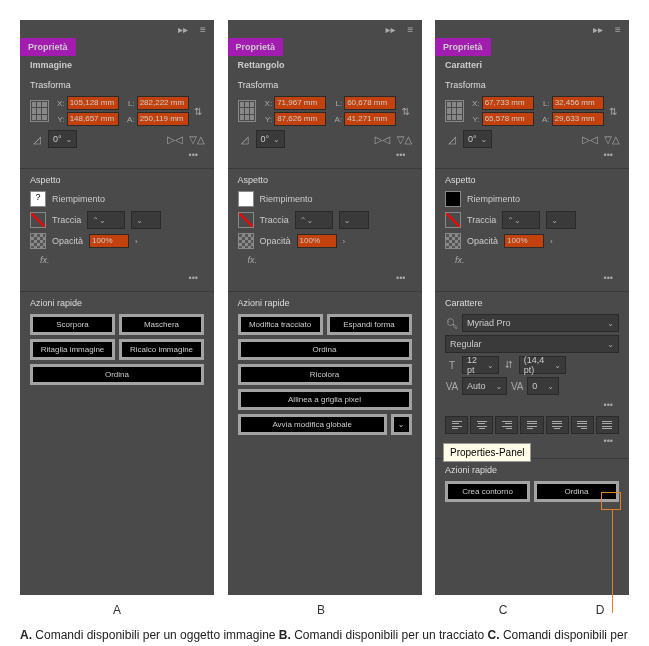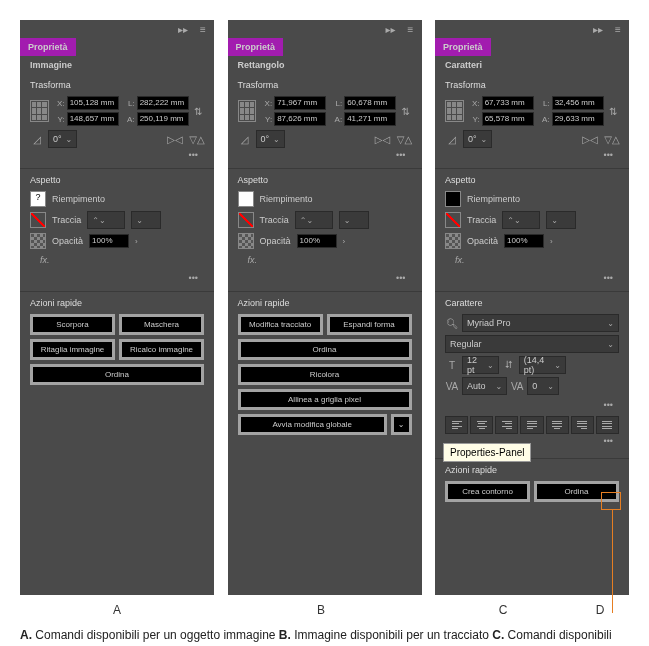--- a/index.html
+++ b/index.html
@@ -83,21 +83,21 @@
     align-items: center;
     gap: 2px;
   }
   .field-label {
     width: 12px;
     text-align: right;
     color: #aaa;
     font-size: 8px;
   }
   .input {
-    background: #000000;
+    background: #c2410c;
     border: 1px solid #2a2a2a;
     color: #ccc;
     padding: 1px 2px;
     font-size: 8px;
     width: 52px;
     height: 14px;
     box-sizing: border-box;
   }
   .icon {
     width: 14px;
@@ -681,16 +681,16 @@
   <div class="label-item" style="width:194px">A</div>
   <div style="width:10px"></div>
   <div class="label-item" style="width:194px">B</div>
   <div style="width:10px"></div>
   <div class="label-item" style="width:150px">C</div>
   <div class="label-item" style="width:44px">D</div>
 </div>
 
 <div class="caption">
   <b>A.</b><span> Comandi disponibili per un oggetto immagine </span>
-  <b>B.</b><span> Immagine disponibili per un tracciato </span>
+  <b>B.</b><span> Comandi disponibili per un tracciato </span>
   <b>C.</b><span> Comandi disponibili per un oggetto di testo </span>
   <b>D.</b><span> Visualizzare altre opzioni</span>
 </div>
 
 </body></html>

